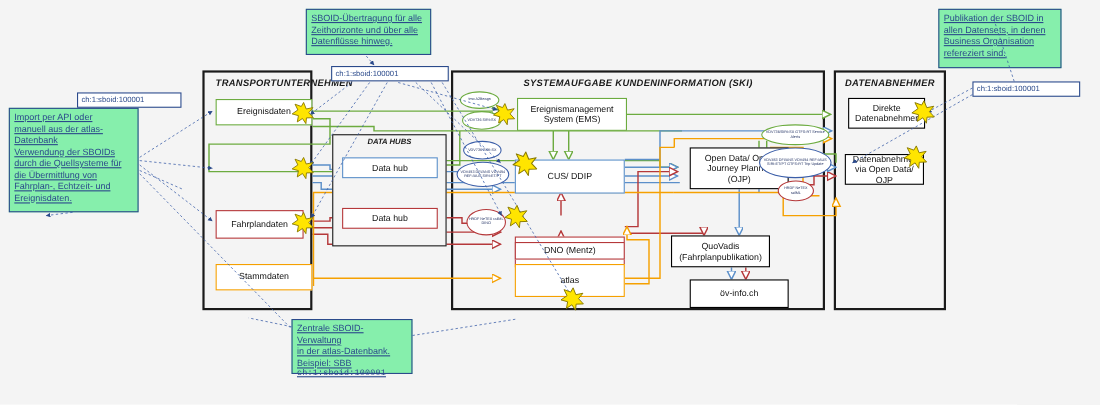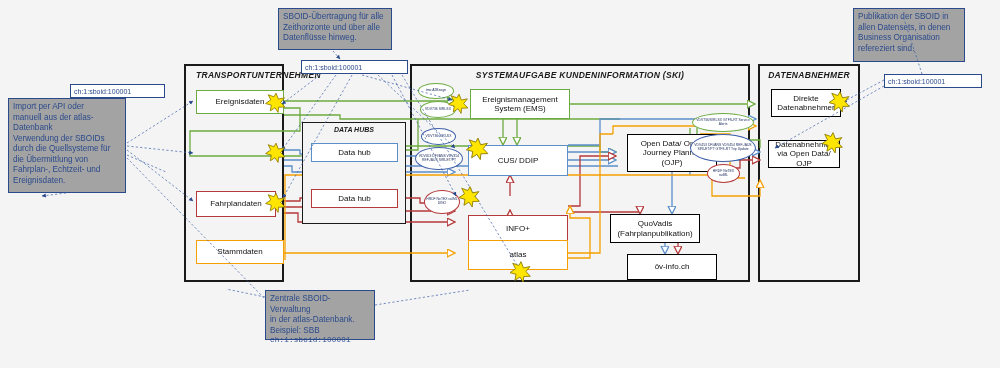--- a/index.html
+++ b/index.html
@@ -21,22 +21,22 @@
   .node.blue{border-color:#5b8fc9;}
   .node.red{border-color:#b5383a;}
   .node.orange{border-color:#f5a000;}
   .node.black{border-color:#000000;}
 
   .hubwrap{border:1.6px solid #1a1a1a;background:#f4f4f4;}
   .hubtitle{position:absolute;top:3px;left:0;width:100%;text-align:center;
     font-style:italic;font-weight:bold;font-size:7px;color:#1a1a1a;}
 
   
-  .note{border:1.2px solid #2b4a8b;background:#a3a3a3;color:#2b4a8b;
-    font-size:8.2px;line-height:1.28;padding:3px 4px;}
+  .note{border:1.2px solid #2b4a8b;background:#86efac;color:#2b4a8b;
+    font-size:8.2px;line-height:1.28;padding:3px 4px;text-decoration:underline;}
   .note .mono{font-family:"Liberation Mono","DejaVu Sans Mono",monospace;font-size:7.6px;
     letter-spacing:.2px;display:block;}
   .sboidtag{border:1.1px solid #2b4a8b;background:#ffffff;color:#2b4a8b;
     font-size:7px;padding:1px 3px;display:flex;align-items:center;}
 
   
   .ell{border-radius:50%;background:#ffffff;display:flex;align-items:center;justify-content:center;
     text-align:center;font-size:3.4px;line-height:1.12;color:#1a2a5e;padding:0 1px;overflow:hidden;}
   .ell.g{border:1px solid #6cab3f;}
   .ell.b{border:1px solid #3b5ea8;}
@@ -193,20 +193,23 @@
 
   <div class="abs node green z3" style="left:470px;top:89px;width:100px;height:30px;">
     <span>Ereignismanagement System (EMS)</span>
   </div>
   <div class="abs node blue z3" style="left:468px;top:145px;width:100px;height:31px;">
     <span>CUS/ DDIP</span>
   </div>
   <div class="abs node red z3" style="left:468px;top:191px;width:100px;height:28px;margin-top:24px;">
     <span>INFO+</span>
   </div>
+  <div class="abs node red z3" style="left:468px;top:220px;width:100px;height:16px;">
+    <span>DNO (Mentz)</span>
+  </div>
   <div class="abs node orange z3" style="left:468px;top:240px;width:100px;height:30px;">
     <span>atlas</span>
   </div>
   <div class="abs node black z3" style="left:627px;top:134px;width:90px;height:38px;">
     <span>Open Data/ Open Journey Planner (OJP)</span>
   </div>
   <div class="abs node black z3" style="left:610px;top:214px;width:90px;height:29px;">
     <span>QuoVadis (Fahrplanpublikation)</span>
   </div>
   <div class="abs node black z3" style="left:627px;top:254px;width:90px;height:26px;">

